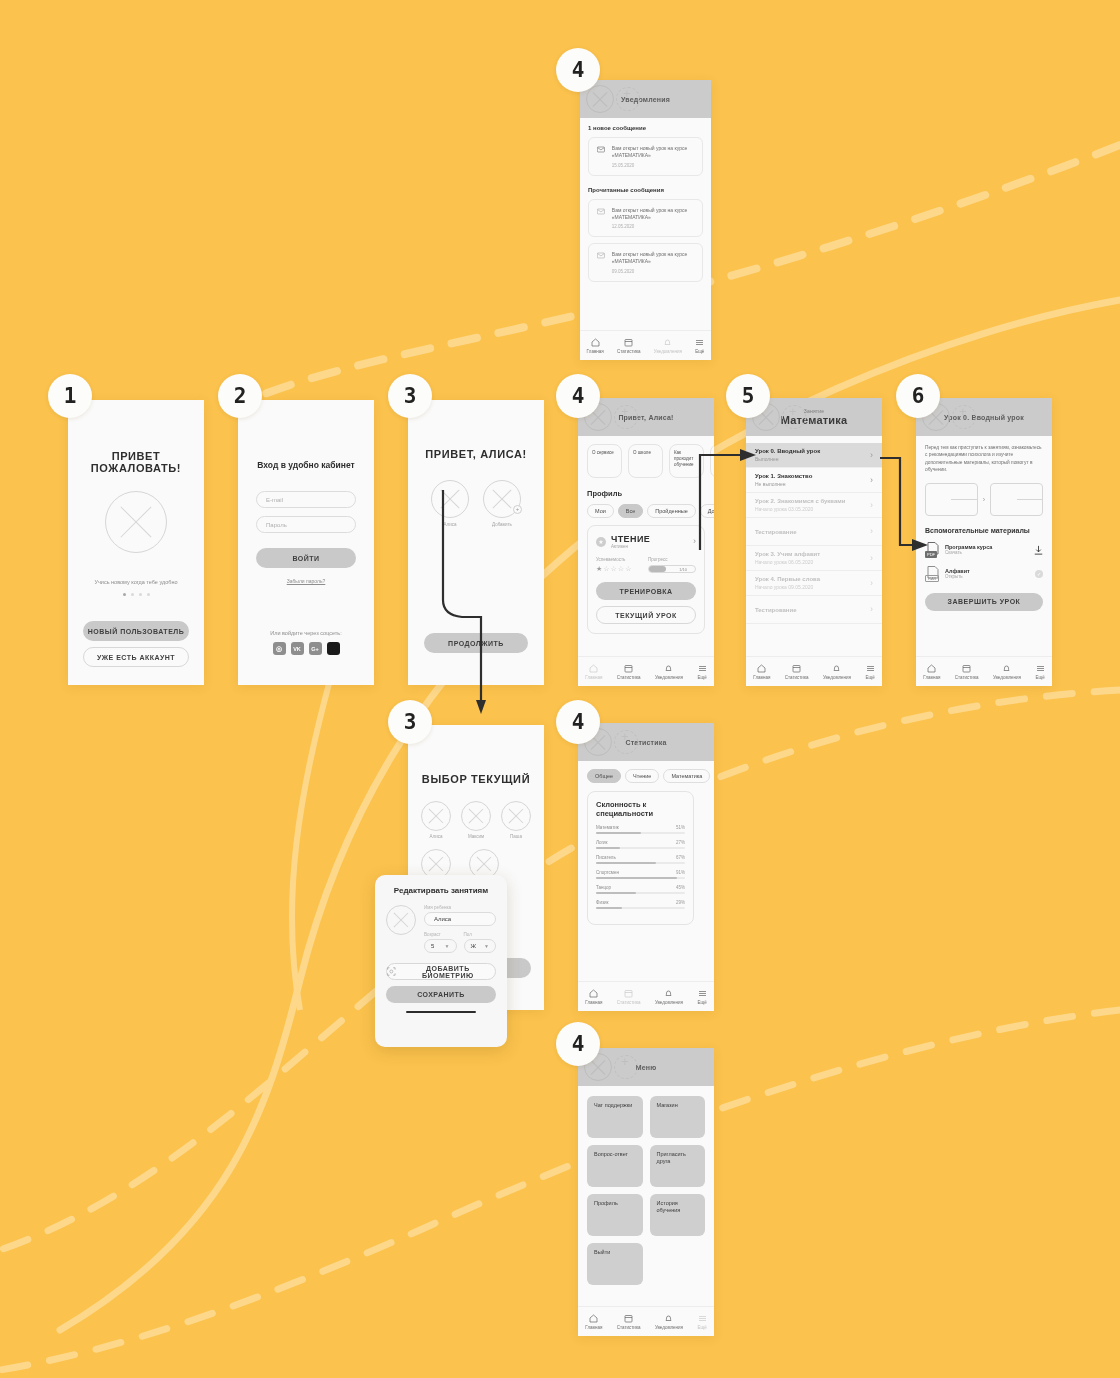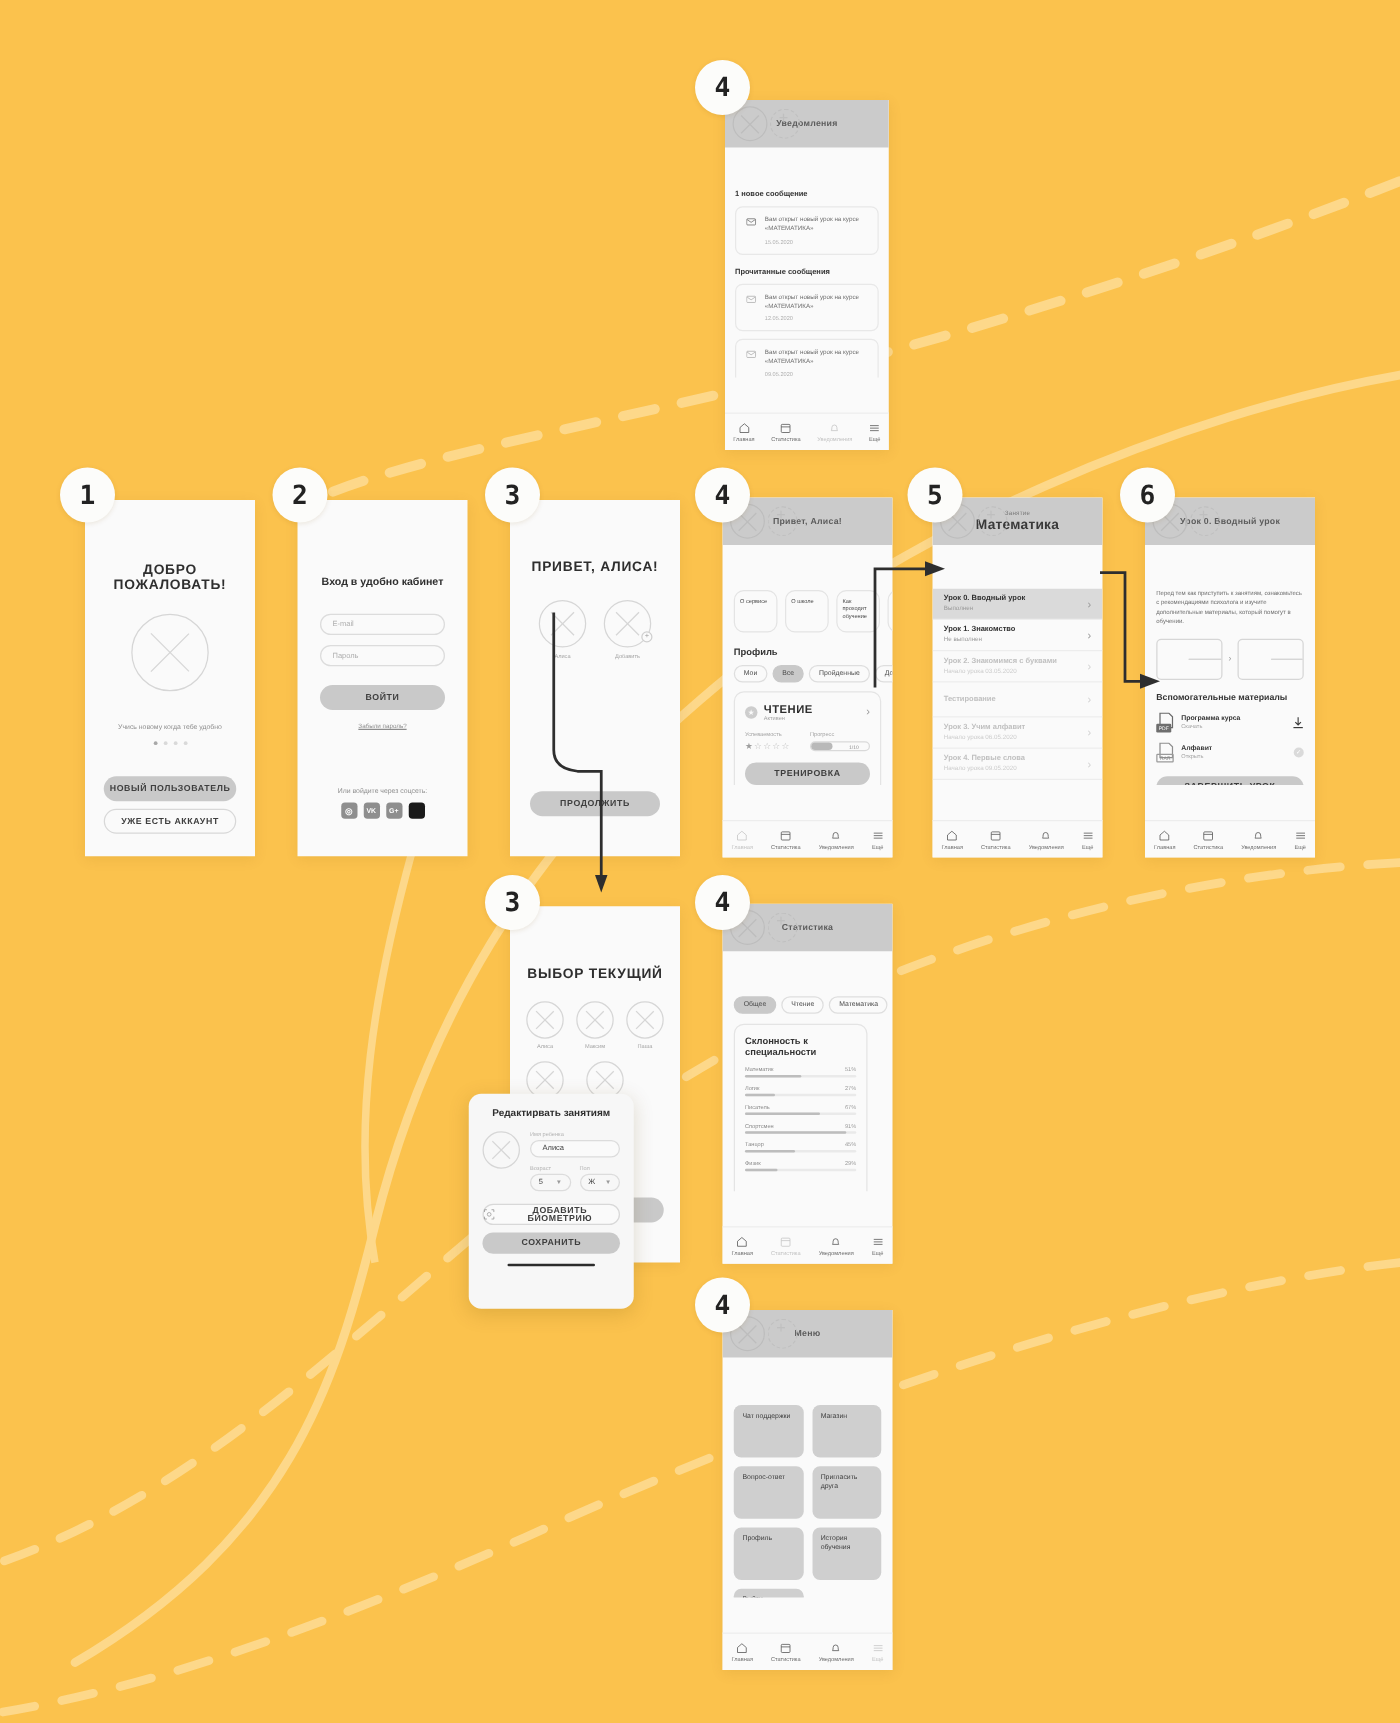--- a/index.html
+++ b/index.html
@@ -13,21 +13,20 @@
   #bg-deco { position: absolute; inset: 0; width: 1120px; height: 1378px; pointer-events: none; }
 
   
   .phone {
     position: absolute;
     background: #FAFAFA;
     box-shadow: 0 2px 10px rgba(120,80,0,0.10);
     overflow: hidden;
     display: flex;
     flex-direction: column;
-    gap: 28px;
   }
   .badge {
     position: absolute;
     width: 44px; height: 44px;
     border-radius: 50%;
     background: #FCFCFA;
     color: #222;
     display: flex; align-items: center; justify-content: center;
     font-family: "DejaVu Sans Mono", monospace;
     font-size: 21px; font-weight: 700;
@@ -277,21 +276,21 @@
             <path d="M2,5 h14 M2,9 h14 M2,13 h14" stroke="#5A5A5A" stroke-width="1.3"></path>
           </svg>
         <div class="nav-lab">Ещё</div>
       </div>
     </div>
   </div>
 
   <div class="badge" style="left:48px;top:374px">1</div>
   <div class="phone" style="left:68px;top:400px;width:136px;height:285px;padding:0">
     <div class="screen-body" style="display:flex;flex-direction:column;align-items:center;padding:50px 15px 18px">
-      <div class="s1-title">ДОБРО ПОЖАЛОВАТЬ!</div>
+      <div class="s1-title">ПРИВЕТ ПОЖАЛОВАТЬ!</div>
       <div class="xcircle" style="width:62px;height:62px;margin-top:17px"></div>
       <div style="flex:1"></div>
       <div class="s1-sub">Учись новому когда тебе удобно</div>
       <div class="dots" style="margin-top:8px">
         <div class="dot on"></div>
         <div class="dot"></div>
         <div class="dot"></div>
         <div class="dot"></div>
       </div>
       <div style="flex:1"></div>
@@ -667,21 +666,21 @@
       <div class="sb-title">Статистика</div>
     </div>
     <div class="screen-body" style="padding:8px 0 0 9px">
       <div style="display:flex;gap:4px">
         <div class="pill active">Общее</div>
         <div class="pill">Чтение</div>
         <div class="pill">Математика</div>
 
       </div>
 
-      <div class="card" style="margin-top:8px;margin-right:20px;padding:8px 8px 27px">
+      <div class="card" style="margin-top:8px;margin-right:20px;padding:8px 8px 9px">
         <div class="sec-title">Склонность к специальности</div>
         <div id="bars" style="margin-top:7px">
             <div style="margin-bottom: 6px;">
               <div style="display:flex;justify-content:space-between">
                 <span class="bar-lab">Математик</span>
                 <span class="bar-val">51%</span>
               </div>
               <div class="bar-track">
                 <div class="bar-fill" style="width: 51%;"></div>
               </div>

